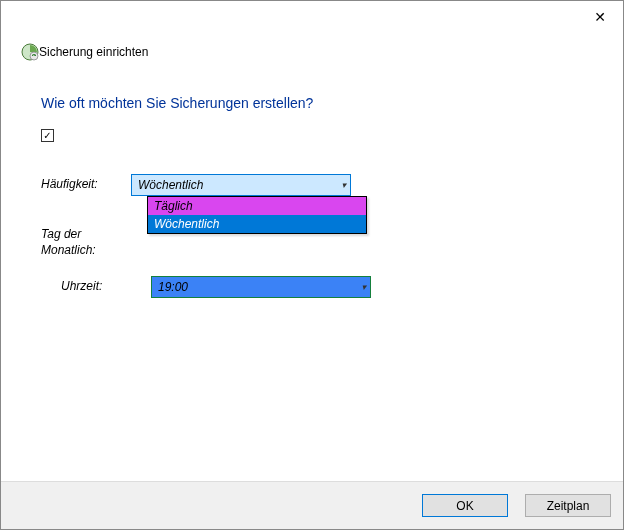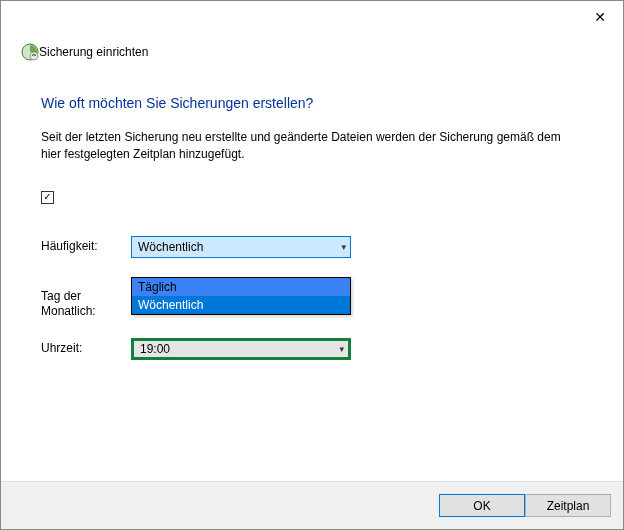--- a/index.html
+++ b/index.html
@@ -71,57 +71,57 @@
     align-items: center;
     justify-content: center;
     font-size: 10px;
     line-height: 1;
   }
   .form-row {
     display: flex;
     align-items: flex-start;
     margin-bottom: 12px;
     position: relative;
+    font-style: italic;
   }
   .form-label {
     width: 90px;
     padding-top: 3px;
     font-size: 12px;
     line-height: 1.3;
   }
   .combo {
     width: 220px;
     height: 22px;
-    border: 3px solid #15803d;
-    background: #e5e5e5;
+    border: 1px solid #15803d;
+    background: #3b82f6;
     display: flex;
     align-items: center;
     justify-content: space-between;
     padding: 0 4px 0 6px;
     font-size: 12px;
     position: relative;
   }
   .combo.highlight {
     border: 1px solid #0078d7;
     background: #cce8ff;
   }
   .combo .arrow {
     font-size: 9px;
     color: #333;
   }
   .dropdown-list {
     position: absolute;
     top: 22px;
-    left: 90px;
+    left: 106px;
     width: 220px;
     border: 1px solid #000;
-    background: #3b82f6;
+    background: #d946ef;
     z-index: 10;
     box-shadow: 2px 2px 2px rgba(0,0,0,0.15);
-    margin-top: 19px;
   }
   .dropdown-item {
     padding: 1px 6px;
     font-size: 12px;
     line-height: 16px;
   }
   .dropdown-item.selected {
     background: #0078d7;
     color: #fff;
   }
@@ -130,21 +130,21 @@
     bottom: 0;
     left: 0;
     right: 0;
     height: 48px;
     border-top: 1px solid #ddd;
     background: #f0f0f0;
     display: flex;
     justify-content: flex-end;
     align-items: center;
     padding-right: 12px;
-    gap: 0;
+    gap: 17px;
   }
   .btn {
     min-width: 86px;
     height: 23px;
     border: 1px solid #adadad;
     background: #e1e1e1;
     font-size: 12px;
     display: flex;
     align-items: center;
     justify-content: center;
@@ -169,21 +169,20 @@
     <path d="M9 2 A7 7 0 0 1 16 9 L9 9 Z" fill="#6aa84f"></path>
     <circle cx="13" cy="13" r="4" fill="#e8e8e8" stroke="#888" stroke-width="0.8"></circle>
     <path d="M11.5 13 A1.5 1.5 0 1 1 14.5 13" fill="none" stroke="#2a7a2a" stroke-width="1.2"></path>
     <path d="M14 11.5 L14.5 13 L13 12.5 Z" fill="#2a7a2a"></path>
   </svg>
   <span class="header-title">Sicherung einrichten</span>
 </div>
 
 <div class="content">
   <h1 class="main-heading">Wie oft möchten Sie Sicherungen erstellen?</h1>
-  <div class="description">Seit der letzten Sicherung neu erstellte und geänderte Dateien werden der Sicherung gemäß dem hier festgelegten Zeitplan hinzugefügt.</div>
 
   <div class="checkbox-row">
     <div class="chk">
       <span>✓</span>
     </div>
   </div>
 
   <div class="form-row">
     <div class="form-label">Häufigkeit:</div>
     <div class="combo highlight">
@@ -193,21 +192,21 @@
     <div class="dropdown-list">
       <div class="dropdown-item">Täglich</div>
       <div class="dropdown-item selected">Wöchentlich</div>
     </div>
   </div>
 
   <div class="form-row" style="margin-top:28px;">
     <div class="form-label">Tag der Monatlich:</div>
   </div>
 
-  <div class="form-row" style="margin-top:18px;">
+  <div class="form-row" style="margin-top:18px;margin-left:20px;">
     <div class="form-label">Uhrzeit:</div>
     <div class="combo">
       <span>19:00</span>
       <span class="arrow">▾</span>
     </div>
   </div>
 </div>
 
 <div class="button-bar">
   <div class="btn default">

